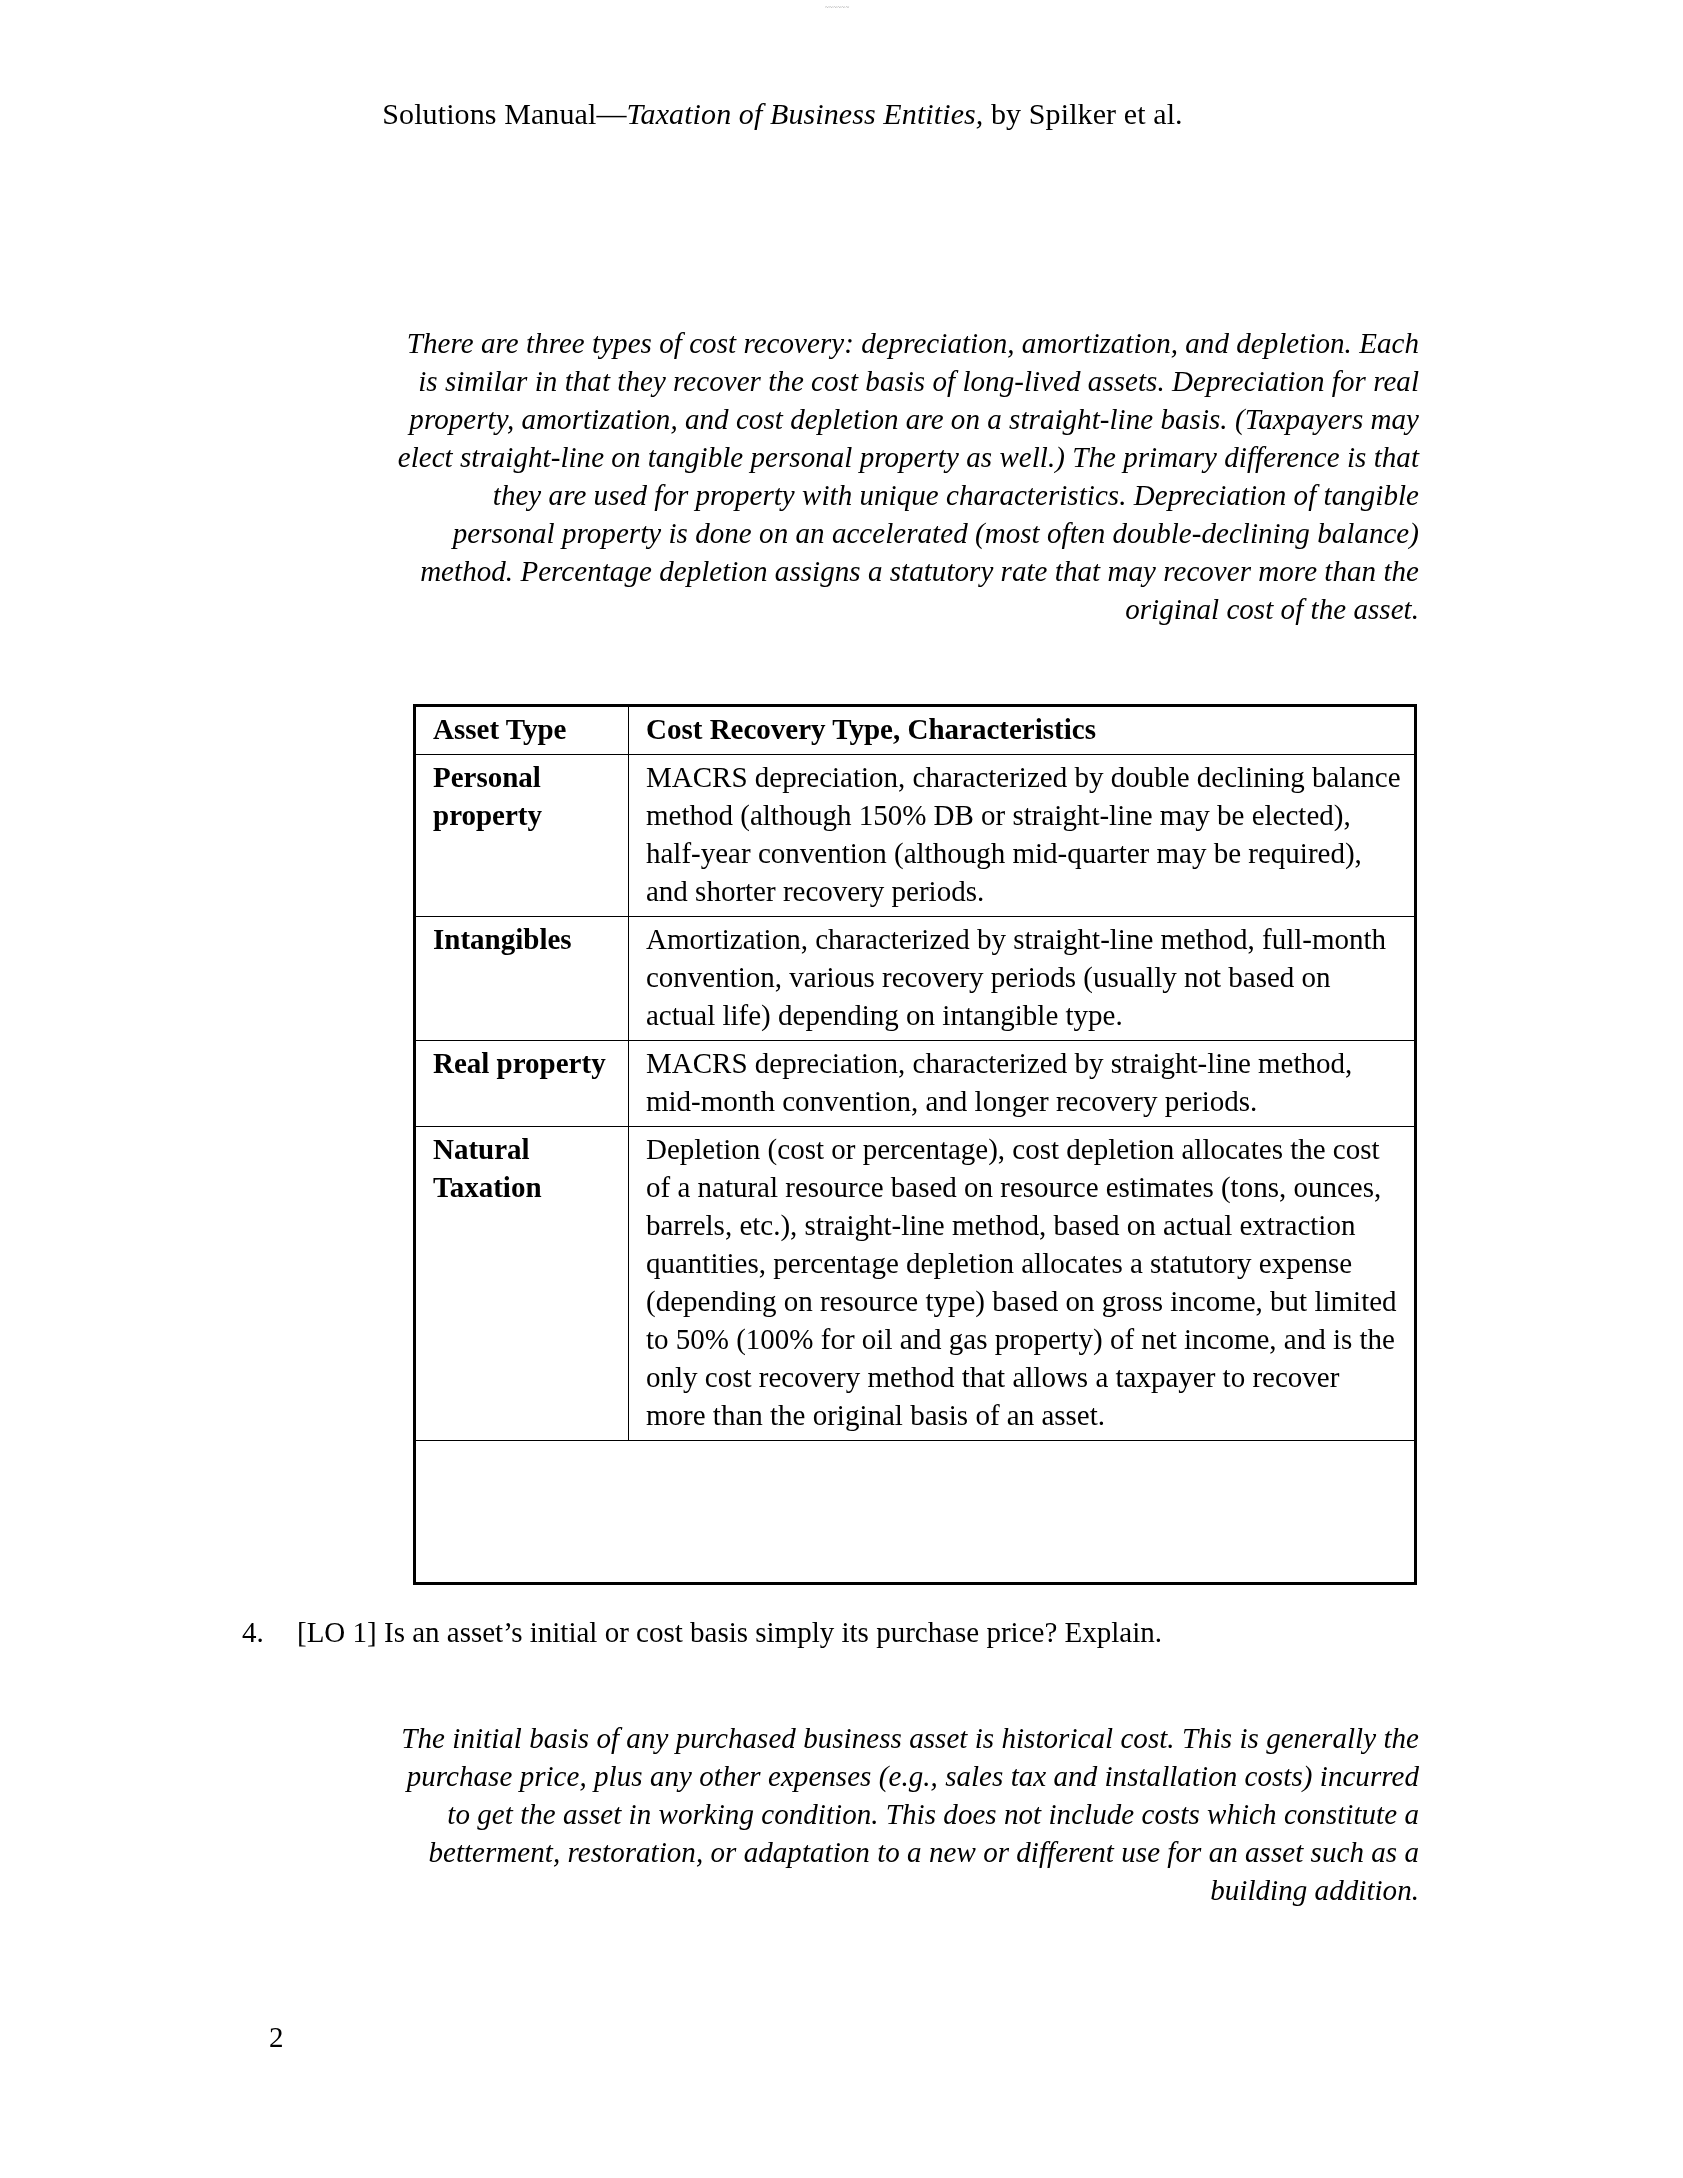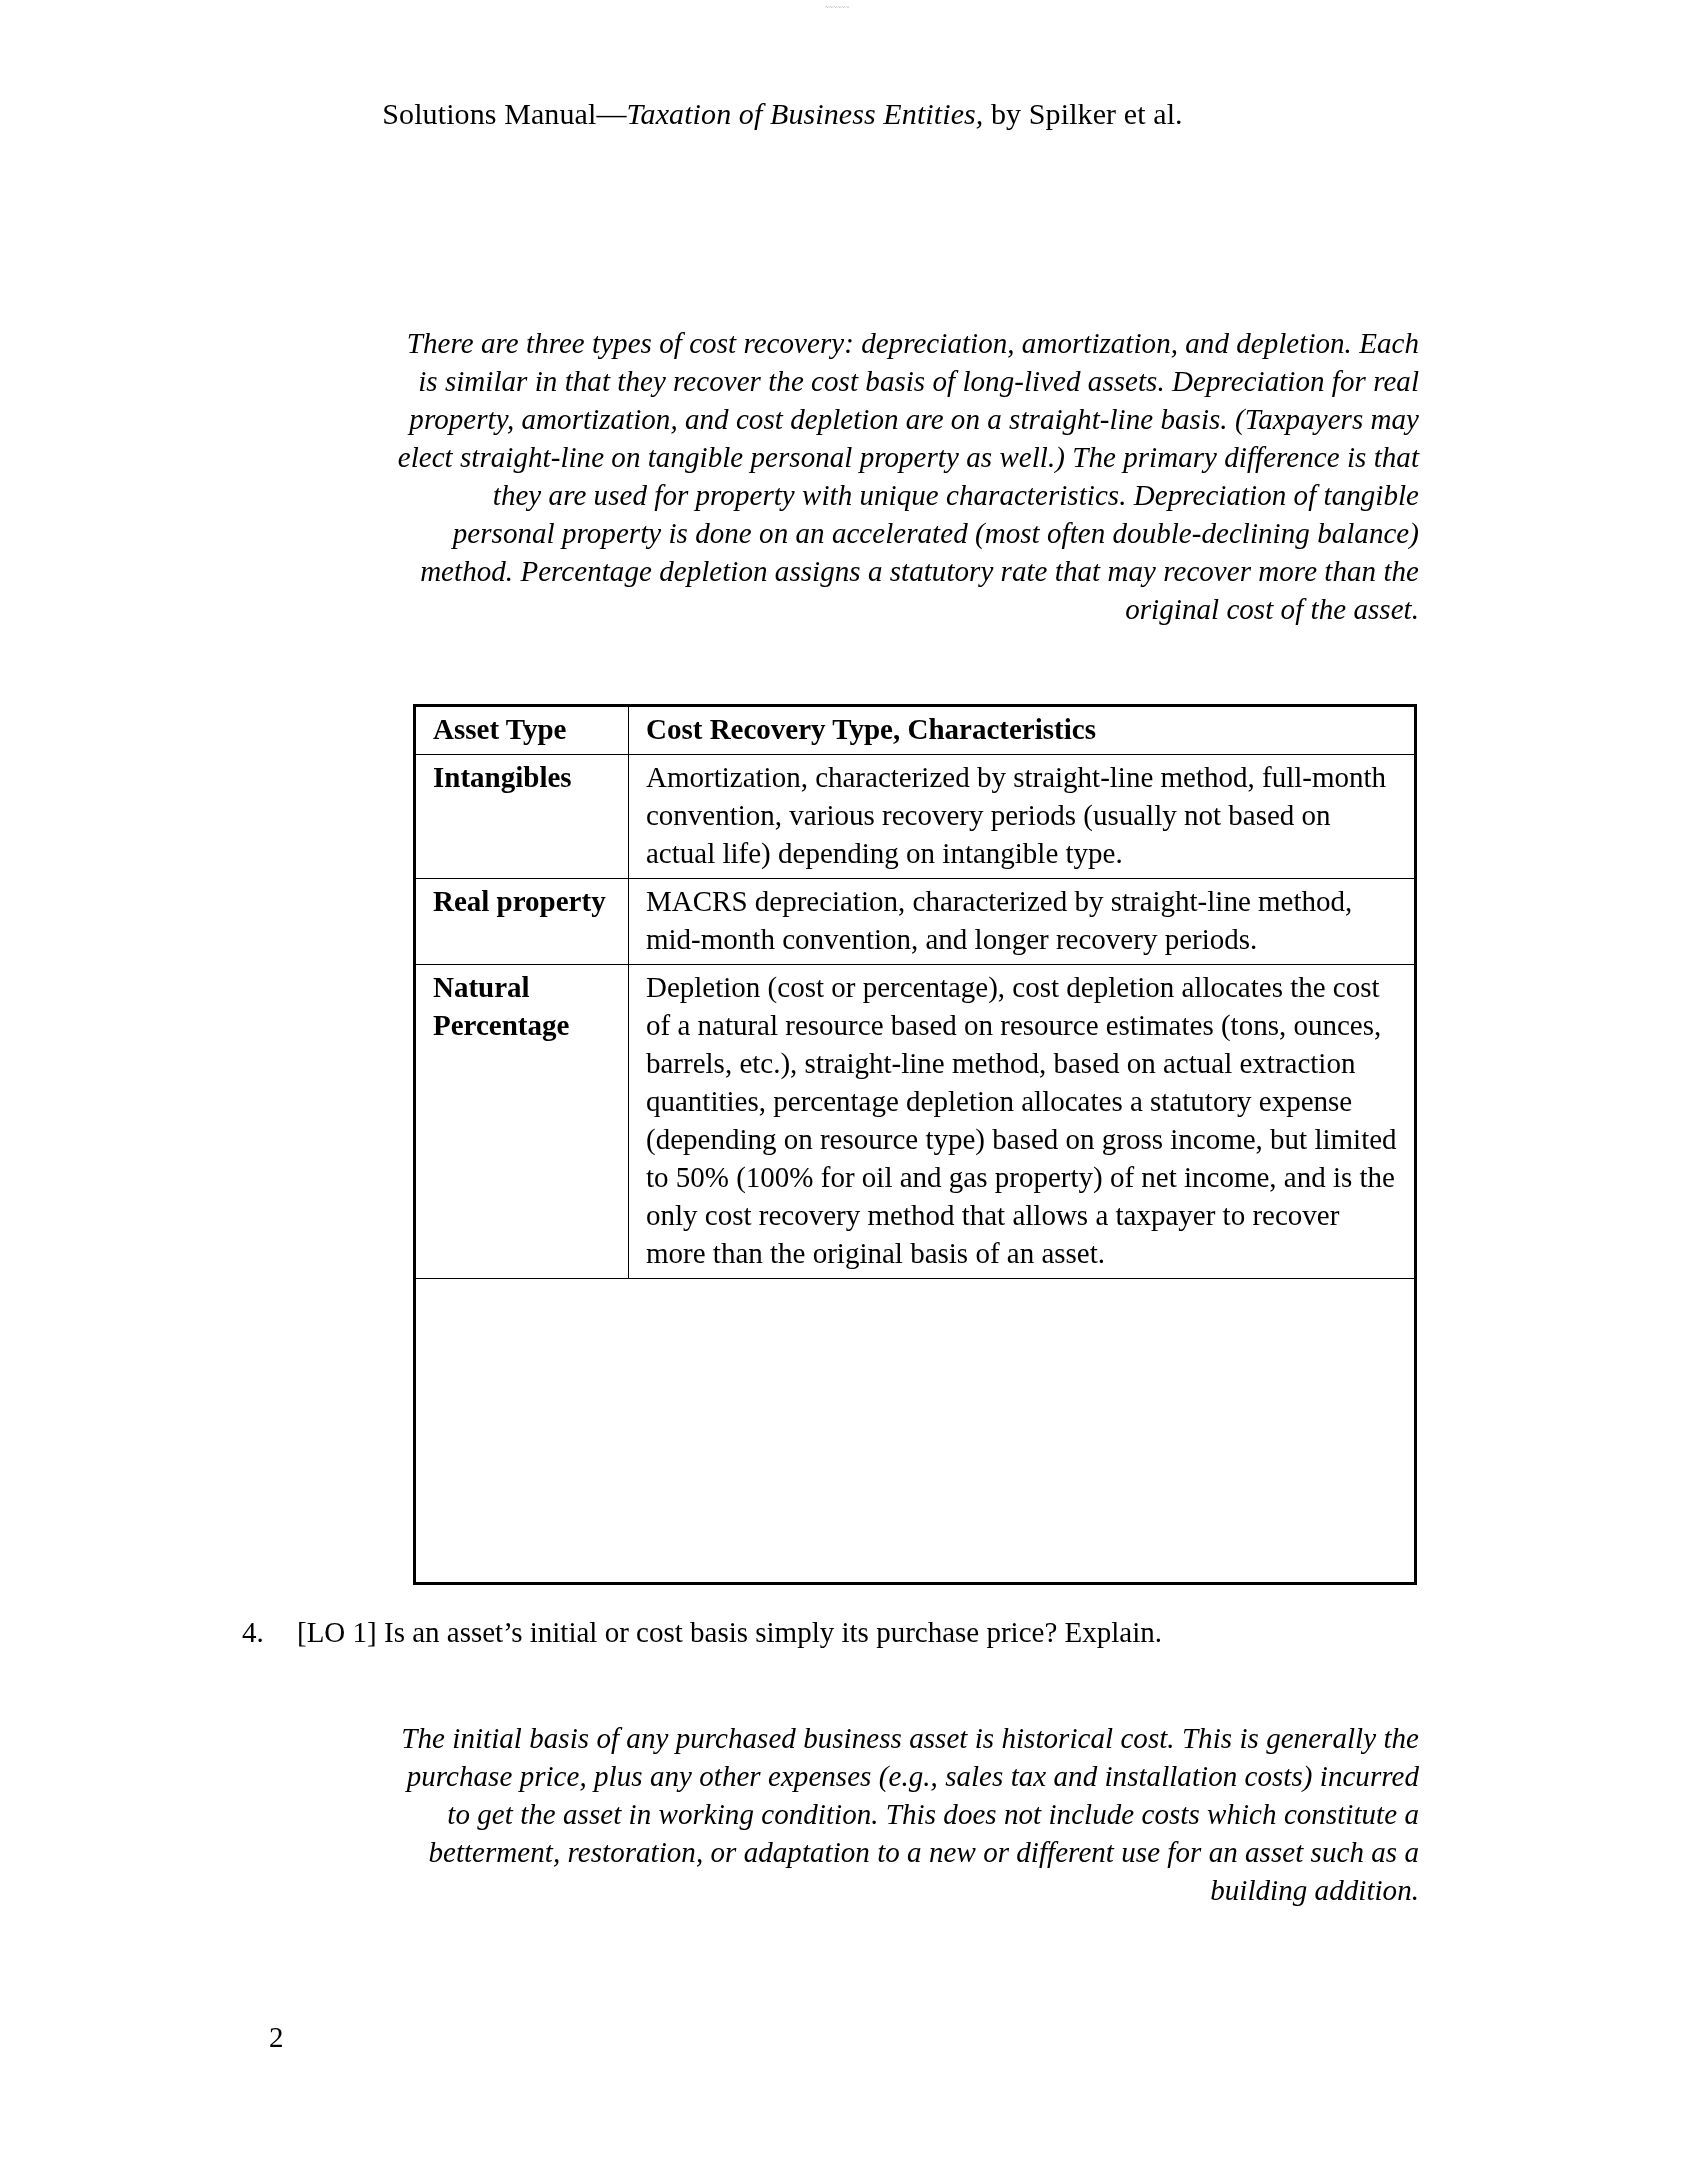--- a/index.html
+++ b/index.html
@@ -142,29 +142,33 @@
           <col class="c2">
         </colgroup>
       <thead>
         <tr>
           <th class="hdr-cell">Asset Type</th>
           <th class="hdr-cell">Cost Recovery Type, Characteristics</th>
         </tr>
       </thead>
       <tbody>
         <tr>
+          <td class="asset-cell">Personal property</td>
+          <td>MACRS depreciation, characterized by double declining balance method (although 150% DB or straight-line may be elected), half-year convention (although mid-quarter may be required), and shorter recovery periods.</td>
+        </tr>
+        <tr>
           <td class="asset-cell">Intangibles</td>
           <td>Amortization, characterized by straight-line method, full-month convention, various recovery periods (usually not based on actual life) depending on intangible type.</td>
         </tr>
         <tr>
           <td class="asset-cell">Real property</td>
           <td>MACRS depreciation, characterized by straight-line method, mid-month convention, and longer recovery periods.</td>
         </tr>
         <tr>
-          <td class="asset-cell">Natural Percentage</td>
+          <td class="asset-cell">Natural Taxation</td>
           <td>Depletion (cost or percentage), cost depletion allocates the cost of a natural resource based on resource estimates (tons, ounces, barrels, etc.), straight-line method, based on actual extraction quantities, percentage depletion allocates a statutory expense (depending on resource type) based on gross income, but limited to 50% (100% for oil and gas property) of net income, and is the only cost recovery method that allows a taxpayer to recover more than the original basis of an asset.</td>
         </tr>
       </tbody>
     </table>
   </div>
   <div class="table-frame"></div>
 
   <div class="question">
     <span class="qnum">4.</span><span>[LO 1] Is an asset’s initial or cost basis simply its purchase price? Explain.</span>
   </div>

